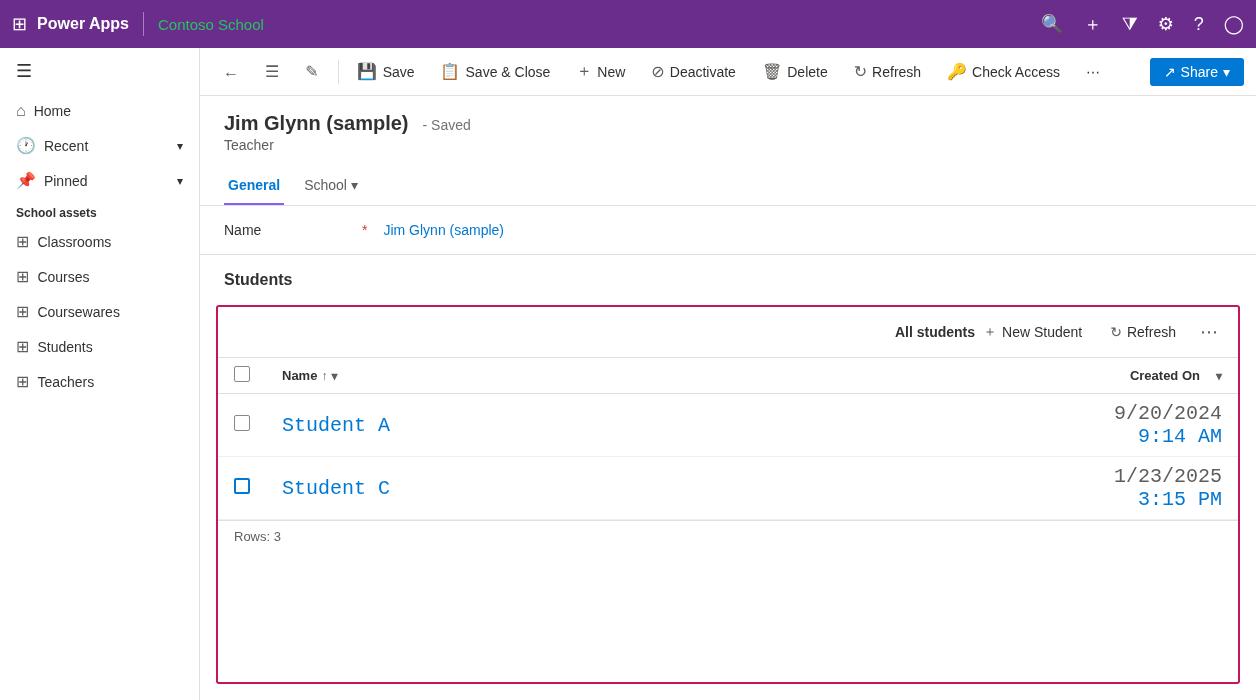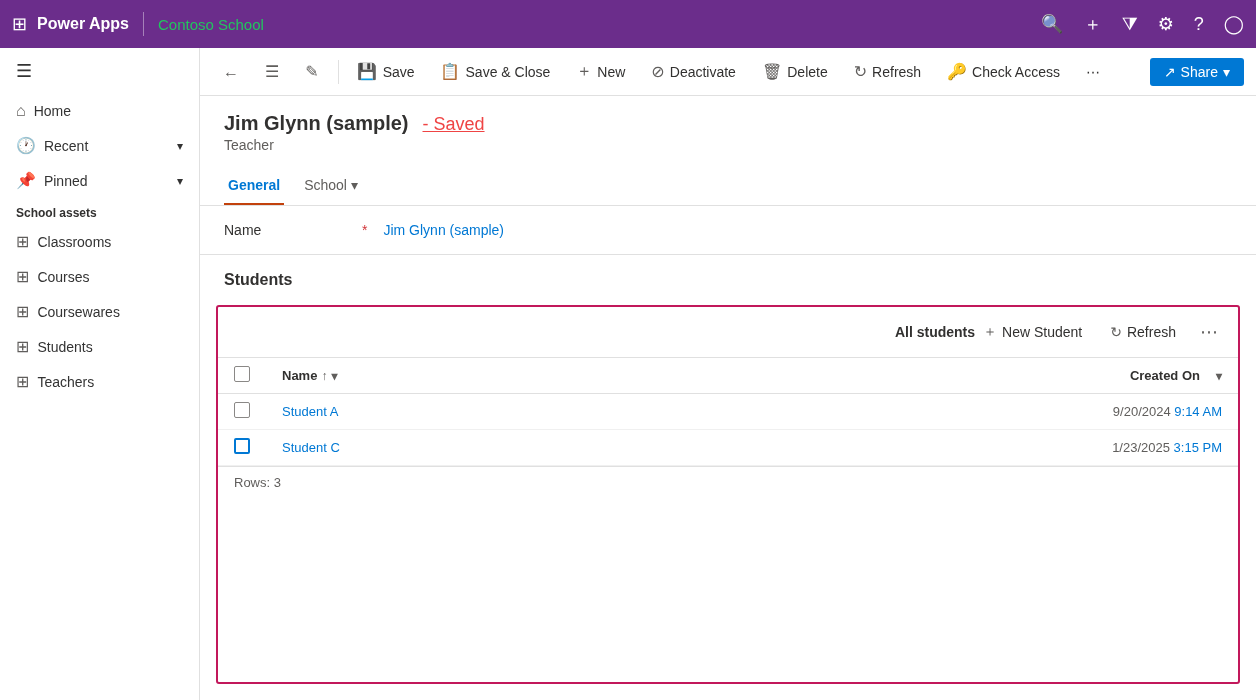--- a/index.html
+++ b/index.html
@@ -93,40 +93,40 @@
       cursor: pointer;
       display: flex;
       align-items: center;
       gap: 5px;
       font-size: 14px;
     }
 
     
     .record-area { padding: 16px 24px; flex-shrink: 0; }
     .record-name { font-size: 20px; font-weight: 600; color: #323130; }
-    .record-saved { font-size: 18px; color: #ef4444; margin-left: 8px; text-decoration: underline; }
+    .record-saved { font-size: 14px; color: #737373; margin-left: 8px; }
     .record-type { font-size: 14px; color: #605e5c; margin-top: 2px; }
 
     
     .tabs {
       display: flex;
       align-items: center;
       padding: 0 24px;
       border-bottom: 1px solid #e0e0e0;
       flex-shrink: 0;
       gap: 16px;
     }
     .tab {
       padding: 8px 4px 10px 4px;
       cursor: pointer;
       font-size: 14px;
       color: #605e5c;
       border-bottom: 2px solid transparent;
     }
-    .tab.active { color: #0078d4; border-bottom: 2px solid #c2410c; font-weight: 600; }
+    .tab.active { color: #0078d4; border-bottom: 2px solid #8b5cf6; font-weight: 600; }
     .tab-related { display: flex; align-items: center; gap: 4px; }
 
     
     .form-area { padding: 16px 24px; flex-shrink: 0; border-bottom: 1px solid #e0e0e0; }
     .form-row { display: flex; align-items: center; gap: 16px; }
     .form-label { width: 120px; color: #323130; font-size: 14px; }
     .form-required { color: #d13438; margin-left: 2px; }
     .form-value { color: #0078d4; font-size: 14px; cursor: pointer; }
 
     
@@ -171,22 +171,23 @@
       text-align: left;
       padding: 8px 16px;
       font-size: 13px;
       font-weight: 600;
       color: #323130;
       border-bottom: 1px solid #e0e0e0;
       background: white;
     }
     .data-table td {
       padding: 8px 16px;
-      font-size: 13px;
+      font-size: 20px;
       border-bottom: 1px solid #f0f0f0;
+      font-family: Liberation Mono, monospace;
     }
     .col-check { width: 40px; }
     .col-created { width: 200px; text-align: right; }
     .cell-name { color: #0078d4; cursor: pointer; }
     .cell-date { color: #605e5c; }
     .cell-date-link { color: #0078d4; cursor: pointer; }
 
     .checkbox {
       width: 16px;
       height: 16px;

